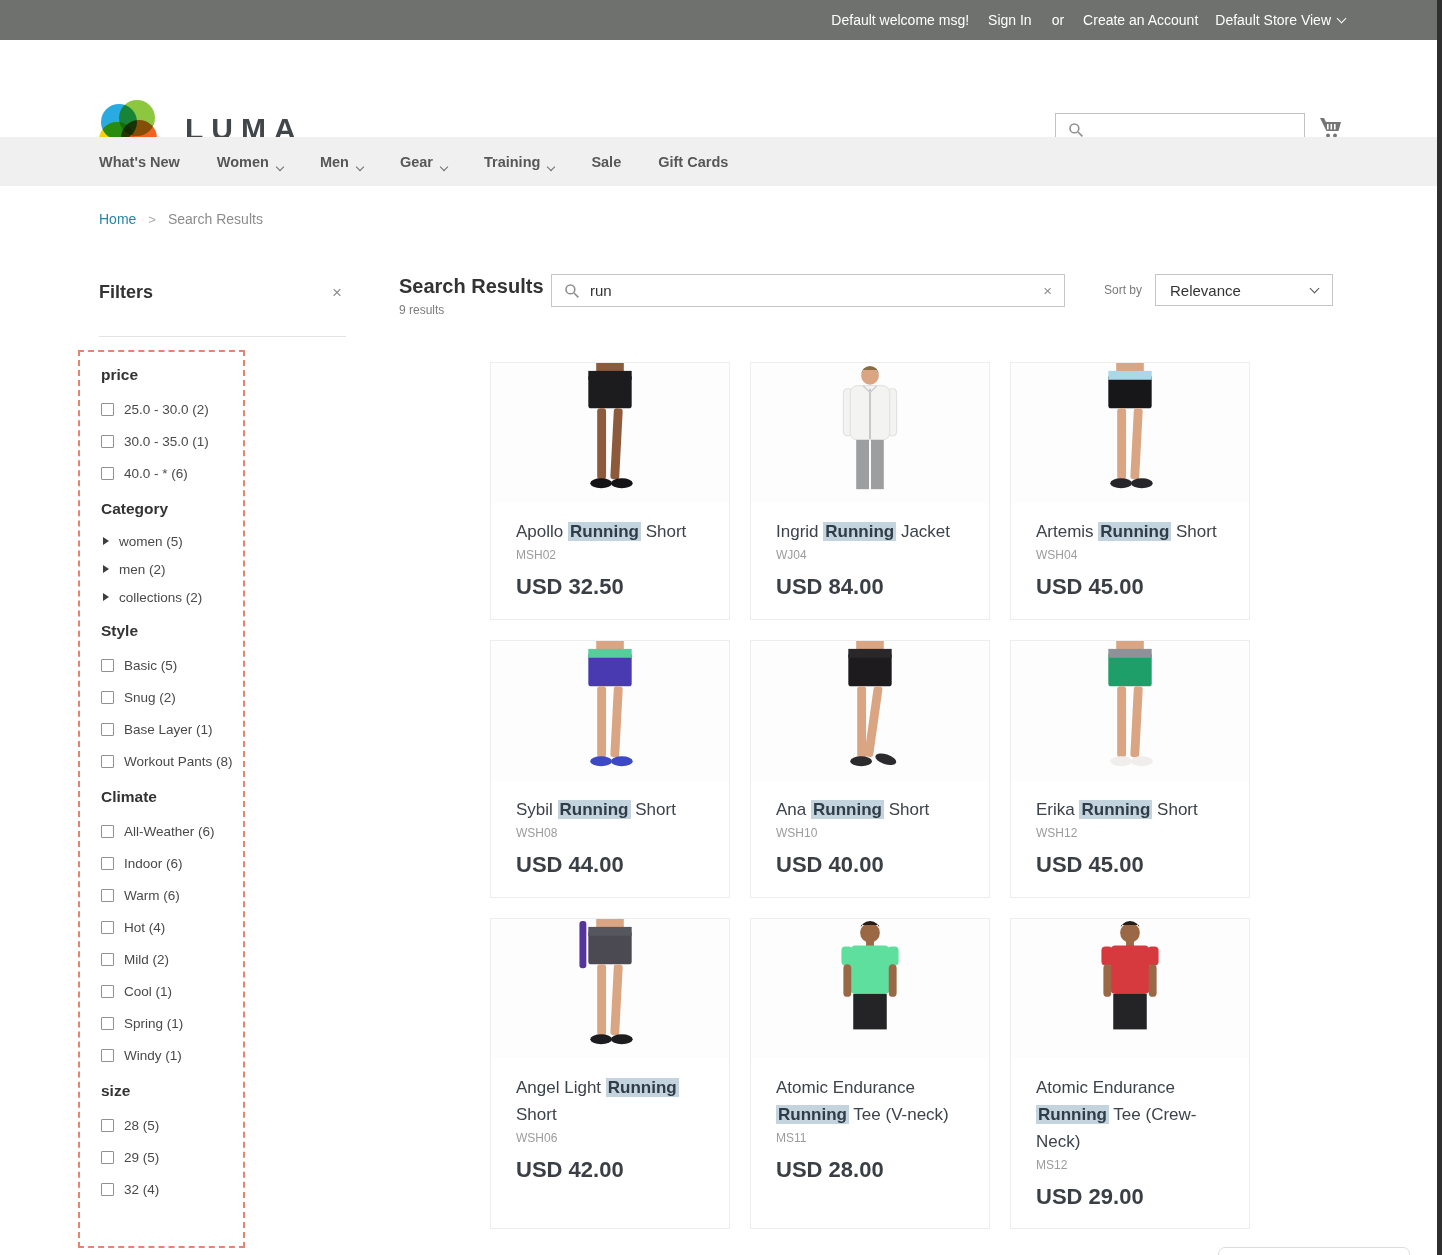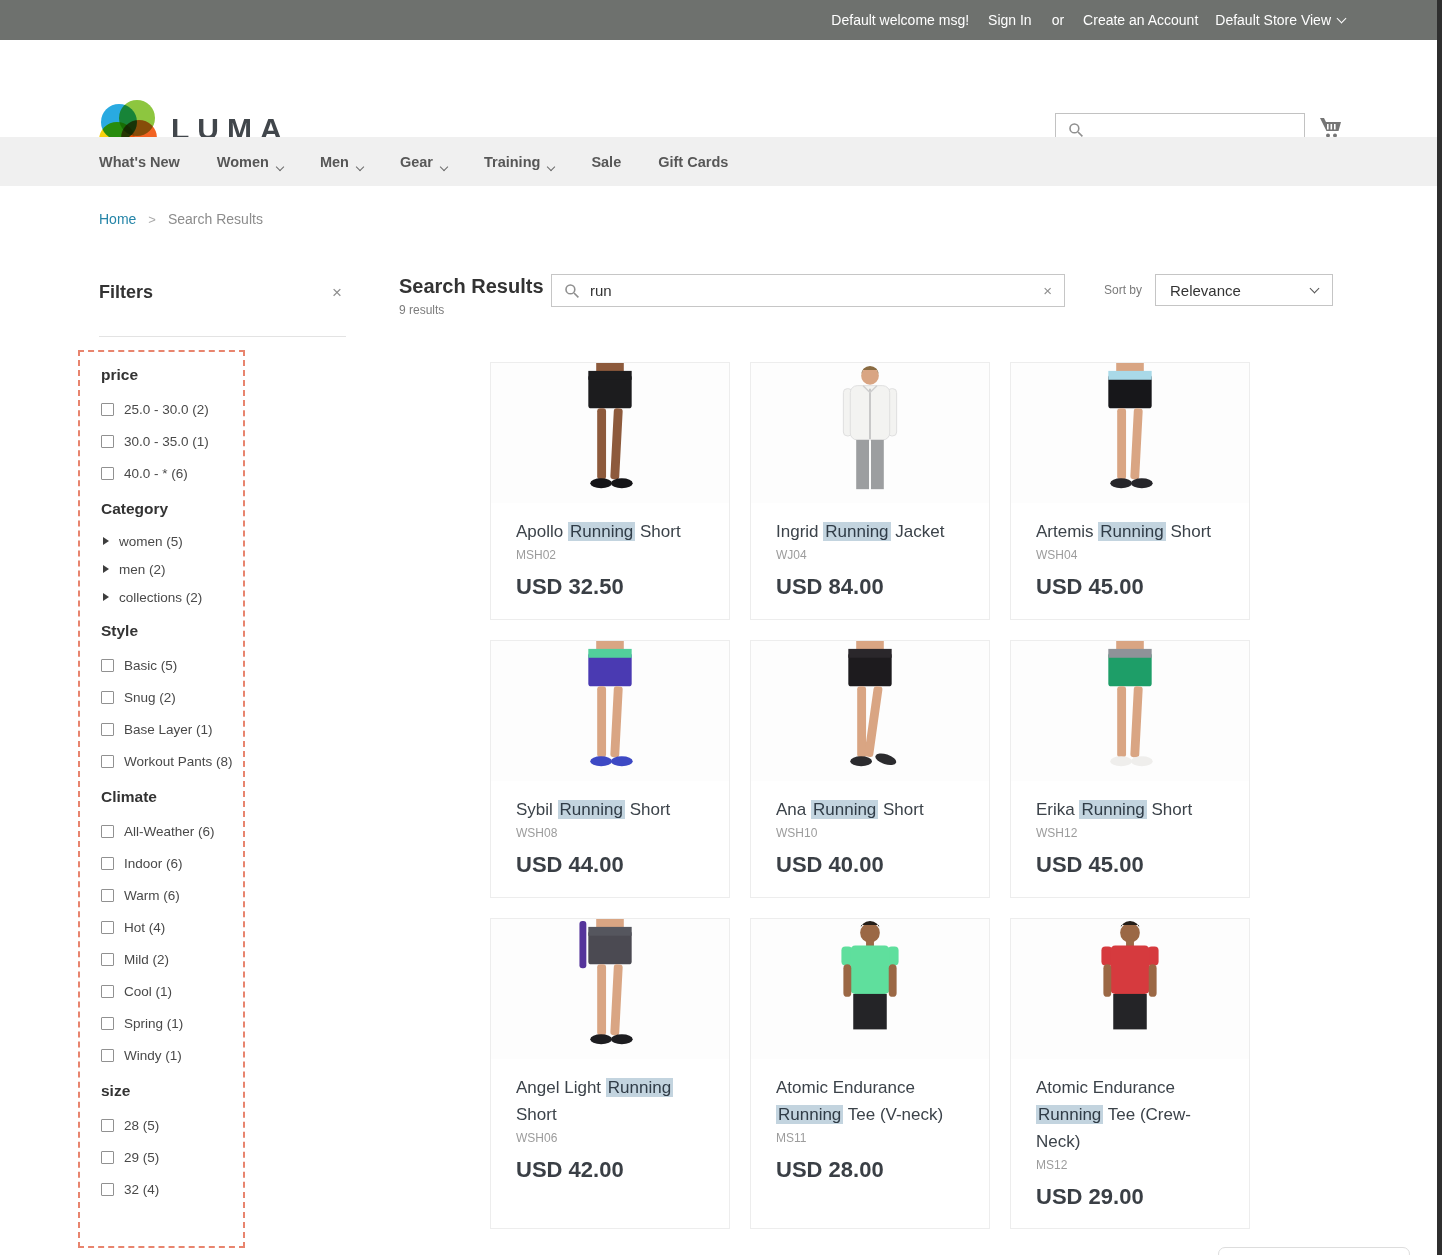--- a/index.html
+++ b/index.html
@@ -29,21 +29,21 @@
   
   .header { position:absolute; top:40px; left:0; width:1442px; height:97px; background:#fff; }
   .logo { position:absolute; left:99px; top:60px; display:flex; align-items:center; cursor:pointer; }
   .logo-mark { position:relative; width:58px; height:58px; }
   .logo-mark i { position:absolute; border-radius:50%; width:36px; height:36px; mix-blend-mode:multiply; }
   .c-blue   { left:2px;  top:4px;  background:#29aae1; }
   .c-green  { left:20px; top:0;    background:#8dc63f; }
   .c-orange { left:22px; top:20px; background:#f26322; }
   .c-yellow { left:0;    top:22px; background:#f7d20e; }
   .c-hole   { left:19px; top:19px; width:20px !important; height:20px !important; background:#fff; mix-blend-mode:normal; }
-  .logo-text { margin-left:14px; font-size:30px; font-weight:700; letter-spacing:8px; color:#41464b; }
+  .logo-text { margin-left:28px; font-size:30px; font-weight:700; letter-spacing:8px; color:#41464b; }
 
   .hdr-search {
     position:absolute; left:1055px; top:73px; width:250px; height:34px;
     border:1px solid #c2c2c2; background:#fff; display:flex; align-items:center;
   }
   .hdr-search input { border:0; outline:none; flex:1; height:100%; font-size:14px; font-family:inherit; }
   .mag { width:16px; height:16px; flex:none; }
   .hdr-search .mag { margin:0 8px 0 12px; }
   .cart-btn { position:absolute; left:1316px; top:72px; width:30px; height:30px; cursor:pointer; }
 
@@ -115,21 +115,21 @@
   
   .grid {
     position:absolute; left:490px; top:362px; width:760px;
     display:grid; grid-template-columns:repeat(3,240px); gap:20px;
     grid-auto-rows:minmax(258px,auto);
   }
   .card { border:1px solid #ededed; background:#fff; padding:0 25px 18px; }
   .photo { height:140px; margin:0 -25px; display:flex; justify-content:center; align-items:flex-start; background:#fdfdfd; }
   .photo svg { height:138px; width:120px; }
   .ptitle { margin-top:15px; font-size:17px; line-height:27px; color:#3c434a; cursor:pointer; }
-  .ptitle mark { background:#c3d4df; font-weight:400; color:#303c47; padding:0 2px; }
+  .ptitle mark { background:#c3d4df; font-weight:700; color:#303c47; padding:0 2px; }
   .sku { margin-top:3px; font-size:12px; color:#9c9c9c; }
   .price { margin-top:12px; font-size:22px; font-weight:700; color:#3a3f45; }
 
   
   .scrollbar { position:absolute; right:0; top:0; width:5px; height:1255px; background:#2f2f2f; }
   .partial-box {
     position:absolute; left:1218px; top:1247px; width:192px; height:14px;
     background:#fff; border:1px solid #ddd; border-radius:7px;
   }
   .svg-gray { stroke:#8f8f8f; fill:none; stroke-width:2; }

